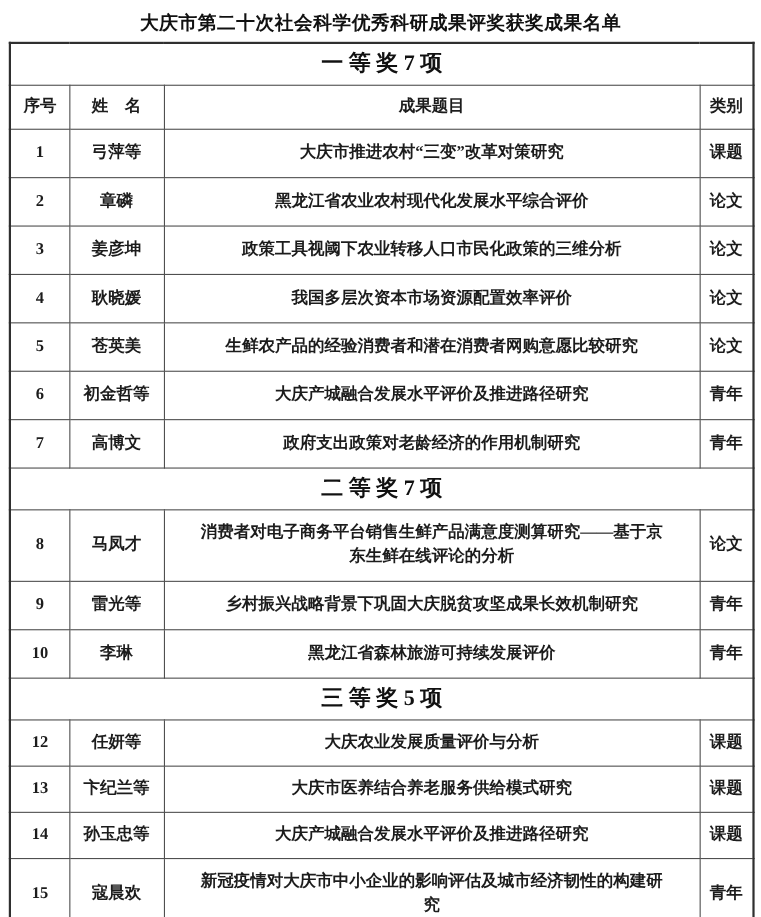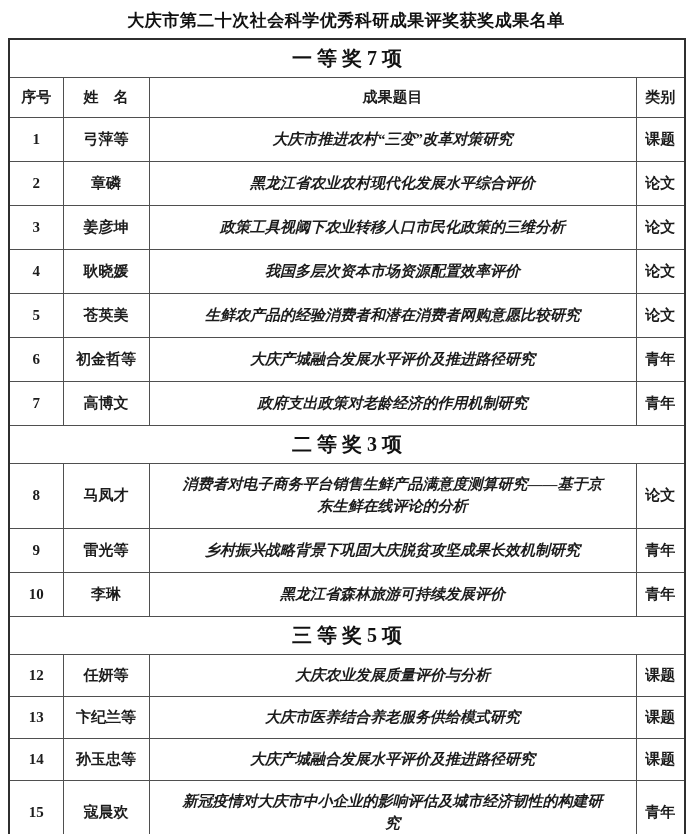--- a/index.html
+++ b/index.html
@@ -25,21 +25,21 @@
     text-align: center; vertical-align: middle;
     font-size: 15px; font-weight: bold; color: #1c1c1c;
     padding: 2px 4px; line-height: 1.45;
     overflow: hidden;
   }
   tr.sec td  { height: 33px; font-size: 20px; color: #111; }
   tr.head td { height: 35px; }
   tr.r td    { height: 39px; }
   tr.r4 td   { height: 37px; }
   tr.tall td { height: 60px; }
-  td.t { padding: 2px 28px; font-style: italic; }
+  td.t { padding: 2px 28px; }
 </style>
 </head>
 <body>
 
 <div class="page">
   <h1 class="doc-title">大庆市第二十次社会科学优秀科研成果评奖获奖成果名单</h1>
 
   <table class="awards">
     <colgroup>
       <col style="width:54px">
@@ -95,21 +95,21 @@
         <td>青年</td>
       </tr>
       <tr class="r">
         <td>7</td>
         <td>高博文</td>
         <td class="t">政府支出政策对老龄经济的作用机制研究</td>
         <td>青年</td>
       </tr>
 
       <tr class="sec">
-        <td colspan="4">二 等 奖 3 项</td>
+        <td colspan="4">二 等 奖 7 项</td>
       </tr>
       <tr class="tall">
         <td>8</td>
         <td>马凤才</td>
         <td class="t">消费者对电子商务平台销售生鲜产品满意度测算研究——基于京东生鲜在线评论的分析</td>
         <td>论文</td>
       </tr>
       <tr class="r">
         <td>9</td>
         <td>雷光等</td>

